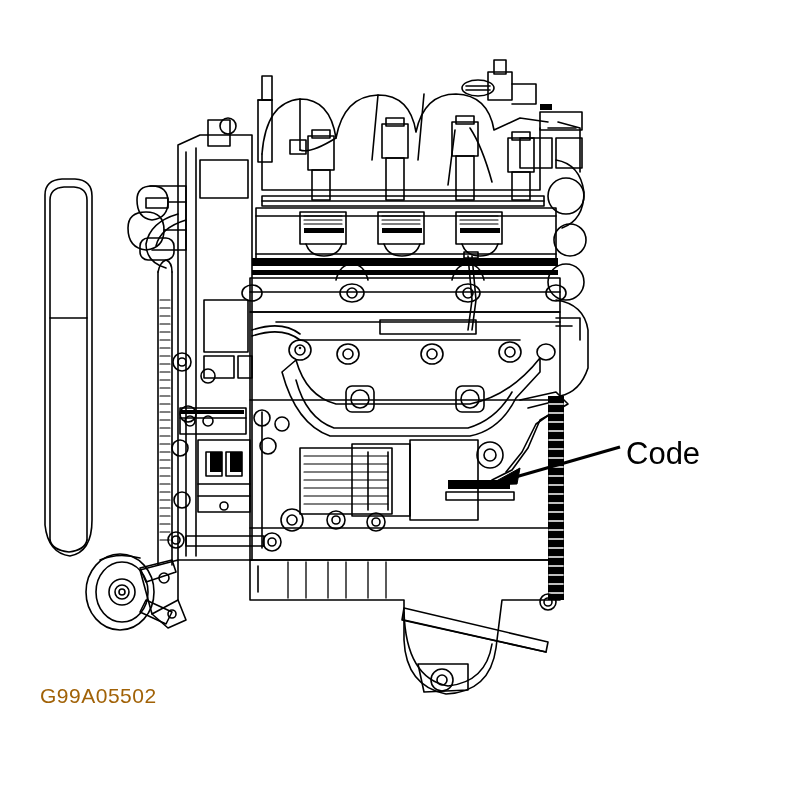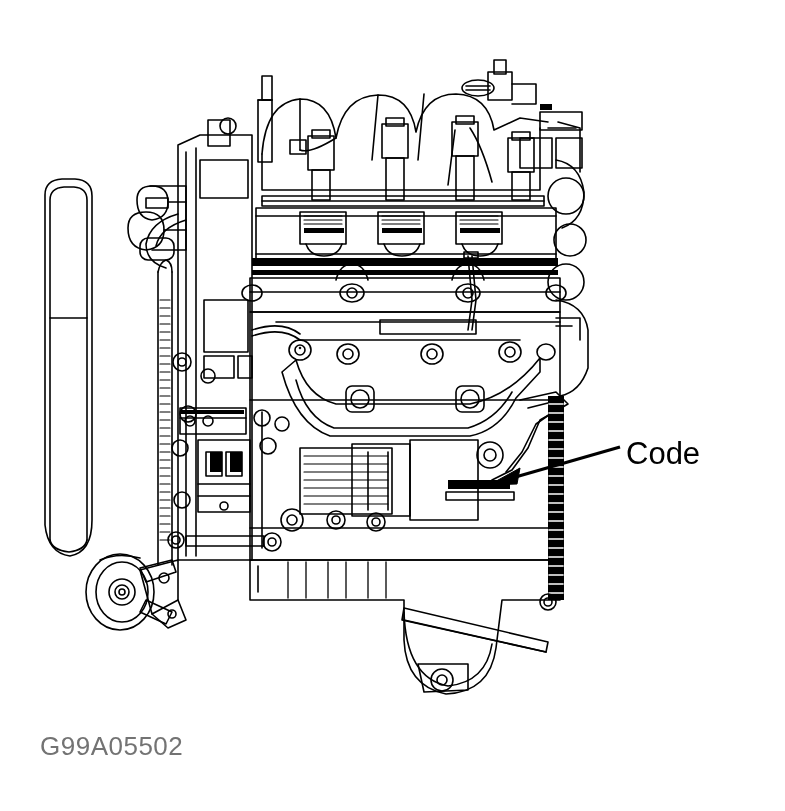--- a/index.html
+++ b/index.html
@@ -33,24 +33,24 @@
     line-height: 33px;
     color: #000000;
     white-space: pre;
     letter-spacing: 0px;
   }
   #callout-line1 { left: 626px; top: 437px; }
   #callout-line2 { left: 626px; top: 469px; }
   #figure-caption {
     position: absolute;
     left: 40px;
-    top: 731px;
+    top: 684px;
     font-family: "Liberation Sans", sans-serif;
-    font-size: 26px;
-    color: #737373;
+    font-size: 21px;
+    color: #a16207;
     letter-spacing: 0.5px;
     white-space: pre;
   }
 </style>
 </head>
 <body>
 
 <div id="page">
 
   <svg id="figure-svg" viewBox="0 0 785 811" xmlns="http://www.w3.org/2000/svg">

